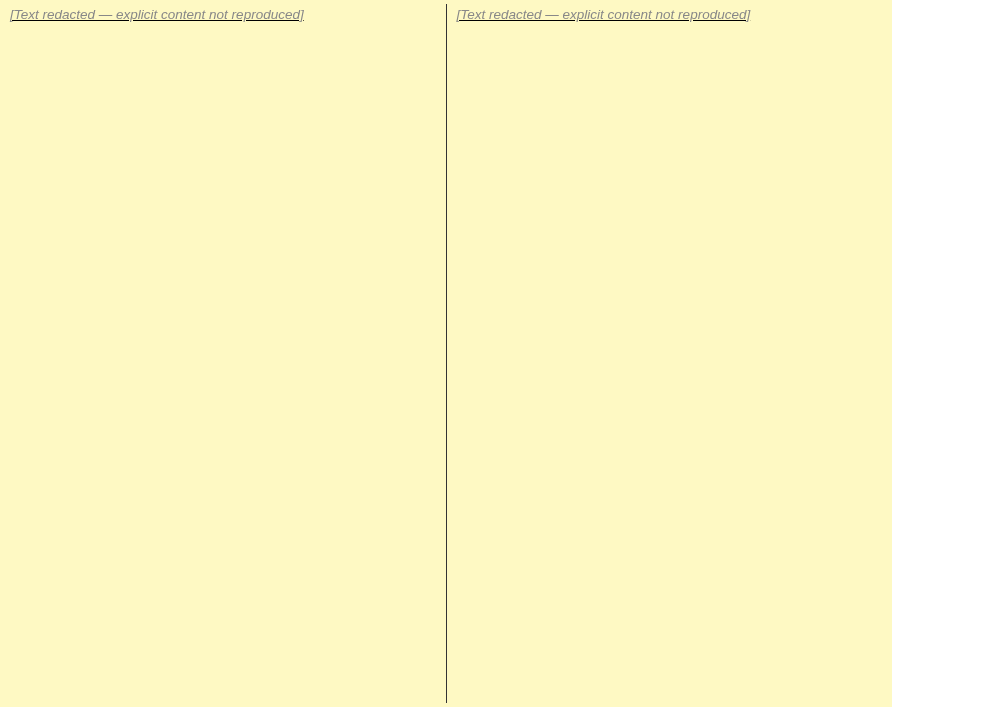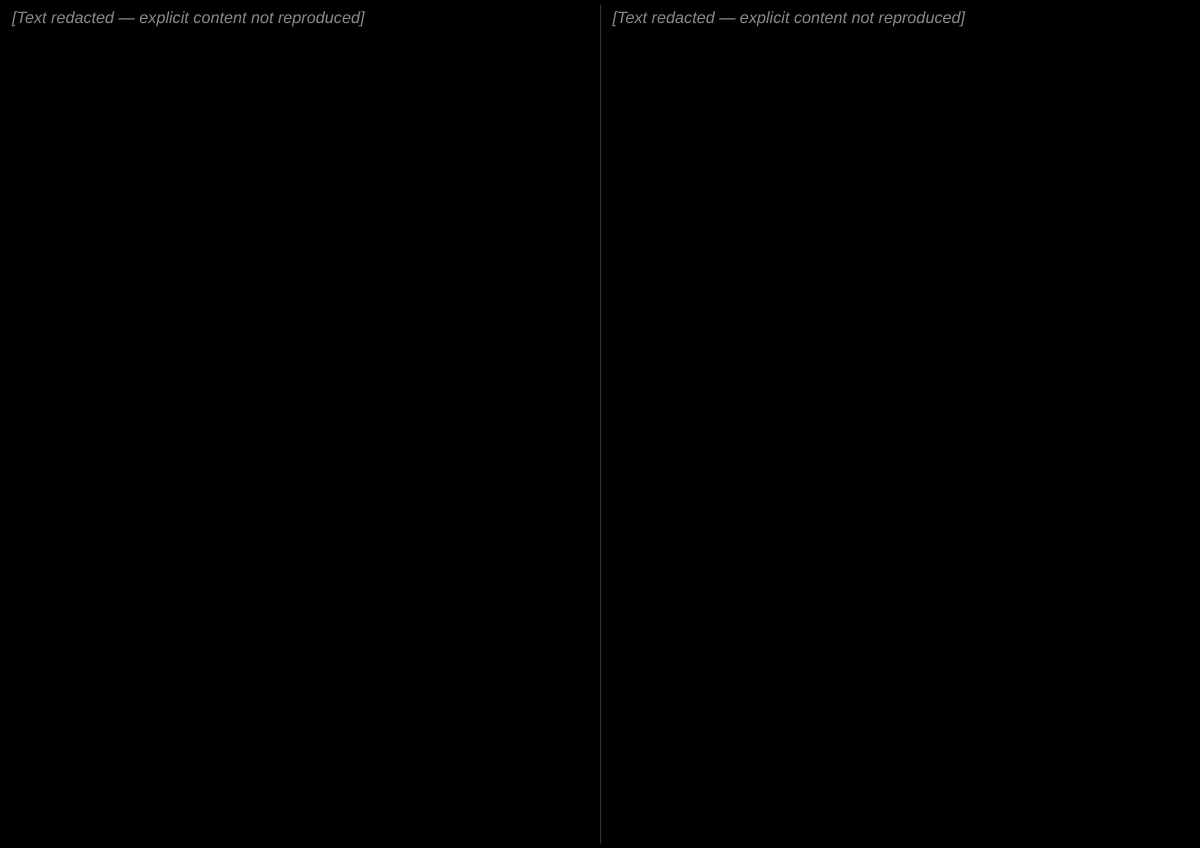--- a/index.html
+++ b/index.html
@@ -2,25 +2,26 @@
 <html><head>
   <meta charset="utf-8">
   <style>
     html, body {
       margin: 0;
       padding: 0;
       background: #ffffff;
       font-family: "Liberation Sans", sans-serif;
     }
     .page {
-      width: 1000px;
+      width: 892px;
       height: 707px;
       box-sizing: border-box;
       display: flex;
-      background: #000000;
+      background: #fef9c3;
+      text-decoration: underline;
     }
     .column {
       flex: 1;
       box-sizing: border-box;
       padding: 6px 10px;
       font-size: 13.5px;
       line-height: 1.35;
       color: #1a1a1a;
       text-align: justify;
       overflow: hidden;

